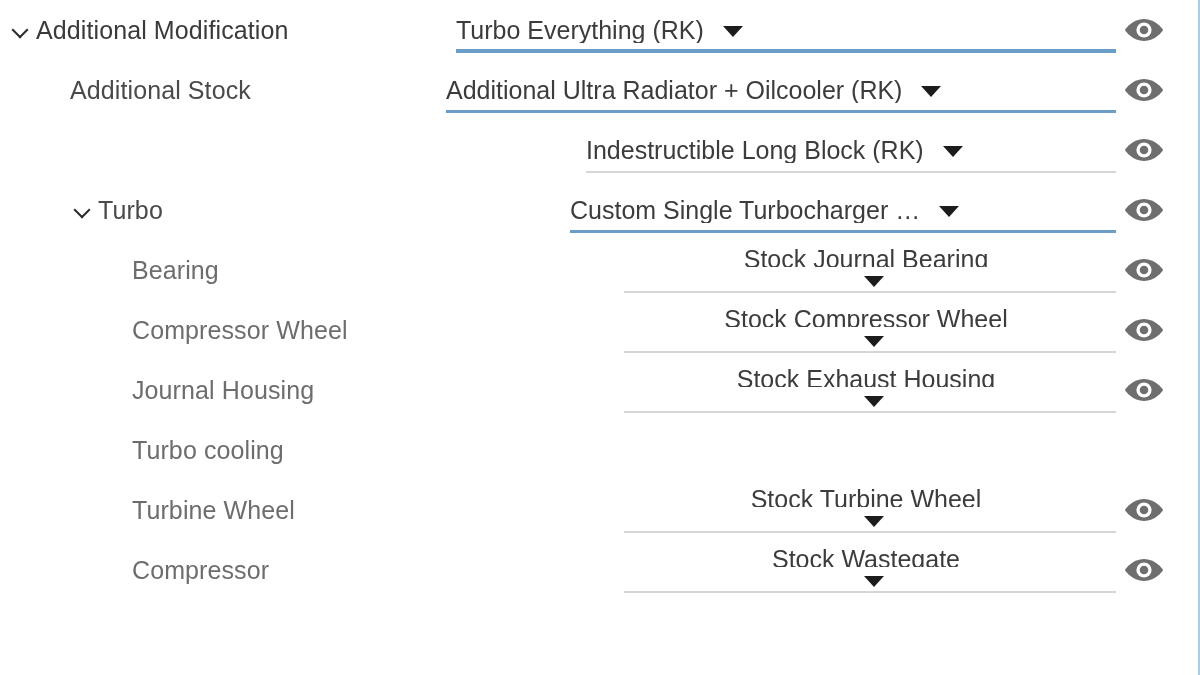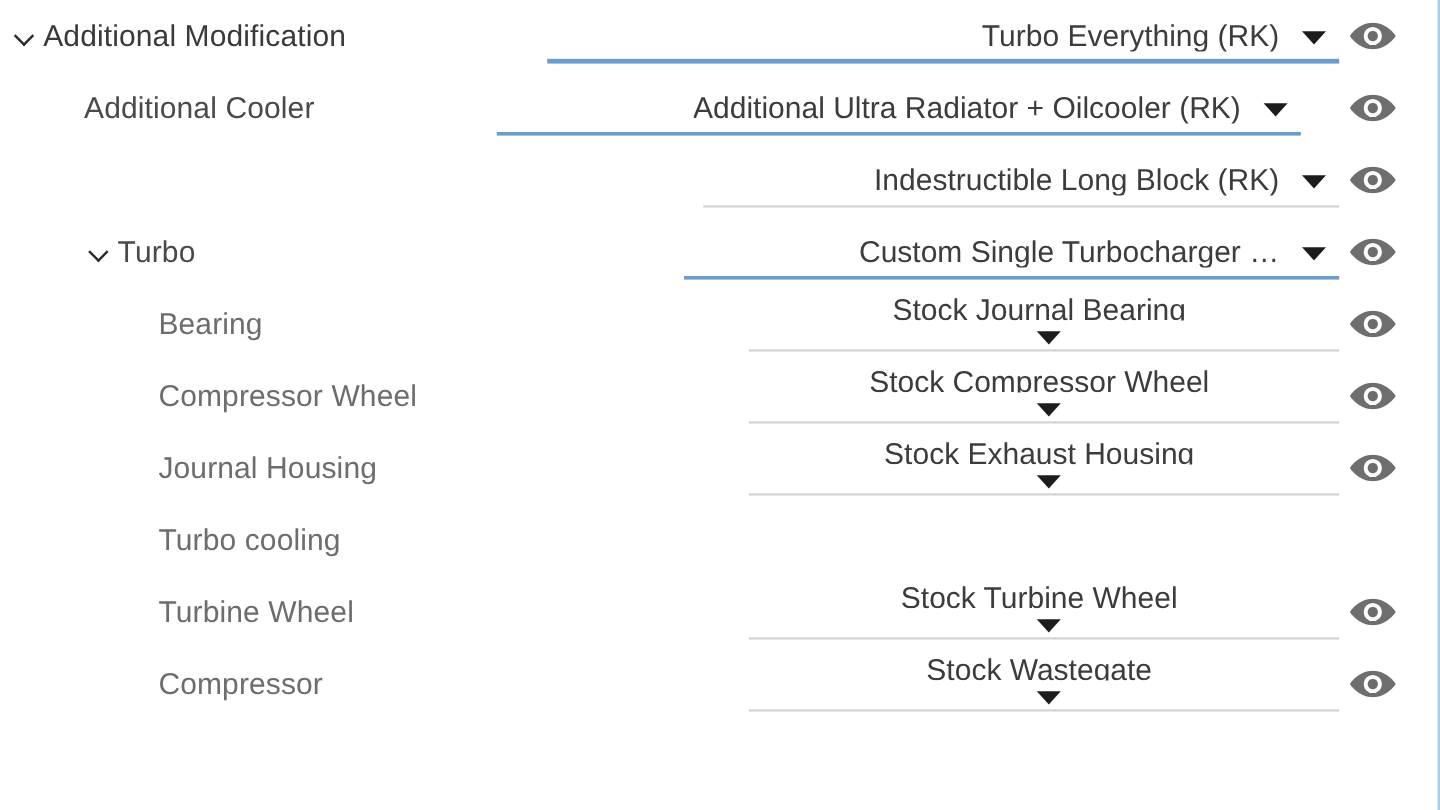--- a/index.html
+++ b/index.html
@@ -95,21 +95,21 @@
     right: 0;
     display: flex;
     align-items: center;
   }
 
   .select {
     position: relative;
     height: 46px;
     display: flex;
     align-items: center;
-    justify-content: flex-end;
+    justify-content: flex-start;
     box-sizing: border-box;
     padding-right: 8px;
   }
   .select::after {
     content: "";
     position: absolute;
     left: 0;
     right: 0;
     bottom: 0;
     height: 2px;
@@ -193,23 +193,23 @@
             <circle cx="20" cy="12" r="7.6" fill="#ffffff"></circle>
             <circle cx="20" cy="12" r="4.3" fill="#6e6e6e"></circle>
           </svg>
         </span>
       </div>
     </div>
 
     <div class="row depth1">
       <div class="label-cell">
         <span class="chev hidden"></span>
-        <span class="label-text">Additional Cooler</span>
-      </div>
-      <div class="control" style="right:34px;gap:32px;">
+        <span class="label-text">Additional Stock</span>
+      </div>
+      <div class="control" style="right:34px;">
         <div class="select accent sel-w2">
           <span class="select-value">Additional Ultra Radiator + Oilcooler (RK)</span>
           <span class="caret"></span>
         </div>
         <span class="eye">
           <svg width="40" height="24" viewBox="0 0 40 24" aria-hidden="true">
             <path d="M20 1 C31 1 38.5 10.5 39 12 C38.5 13.5 31 23 20 23 C9 23 1.5 13.5 1 12 C1.5 10.5 9 1 20 1 Z" fill="#6e6e6e"></path>
             <circle cx="20" cy="12" r="7.6" fill="#ffffff"></circle>
             <circle cx="20" cy="12" r="4.3" fill="#6e6e6e"></circle>
           </svg>

